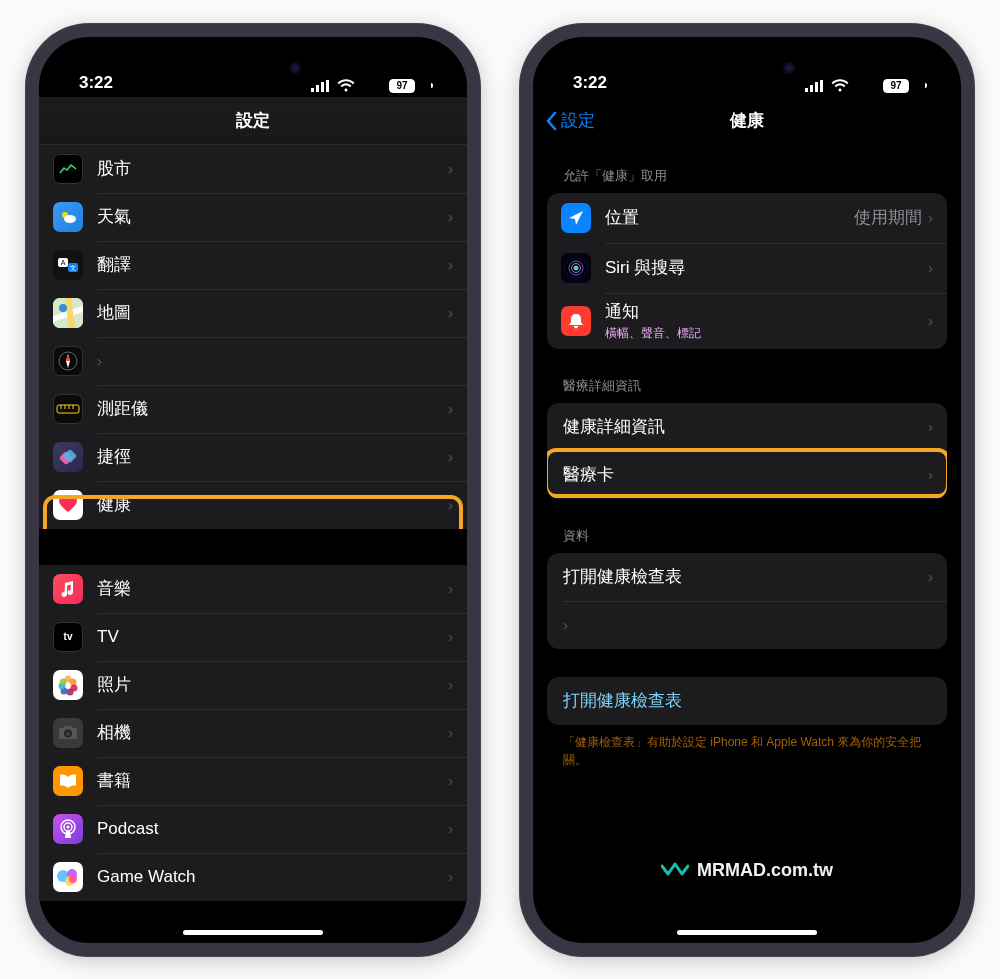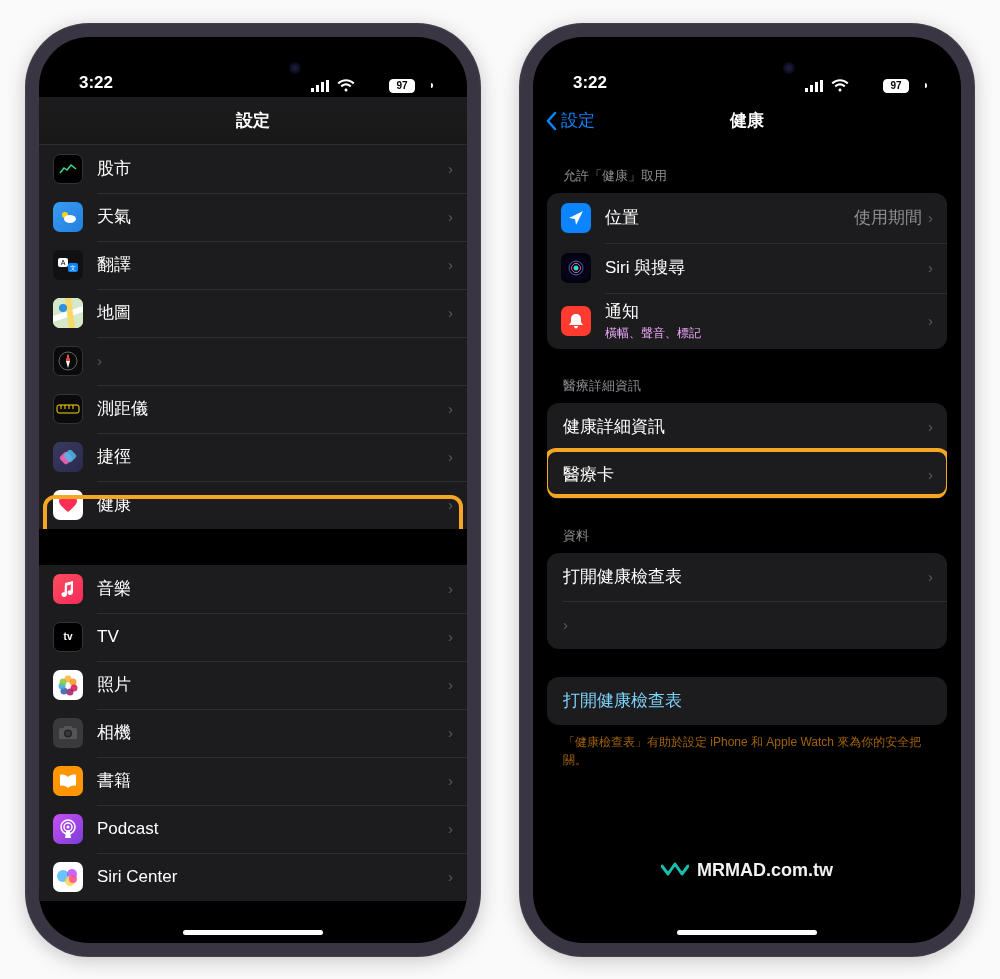--- a/index.html
+++ b/index.html
@@ -313,21 +313,21 @@
         </div>
         <div class="cell">
           <div class="icon bg-gamecenter">
               <svg width="24" height="20" viewBox="0 0 24 20">
                 <circle cx="7" cy="9" r="6" fill="#4db8ff" opacity=".85"></circle>
                 <circle cx="16" cy="7" r="5" fill="#b84dff" opacity=".85"></circle>
                 <circle cx="14" cy="14" r="5" fill="#ffd24d" opacity=".85"></circle>
                 <circle cx="17" cy="12" r="4" fill="#ff4d8f" opacity=".85"></circle>
               </svg>
             </div>
-          <div class="label">Siri Center</div>
+          <div class="label">Game Watch</div>
           <span class="chevron">›</span>
         </div>
       </div>
     </div>
 
     <div class="home-ind"></div>
   </div>
 </div>
 
 <div class="phone">

